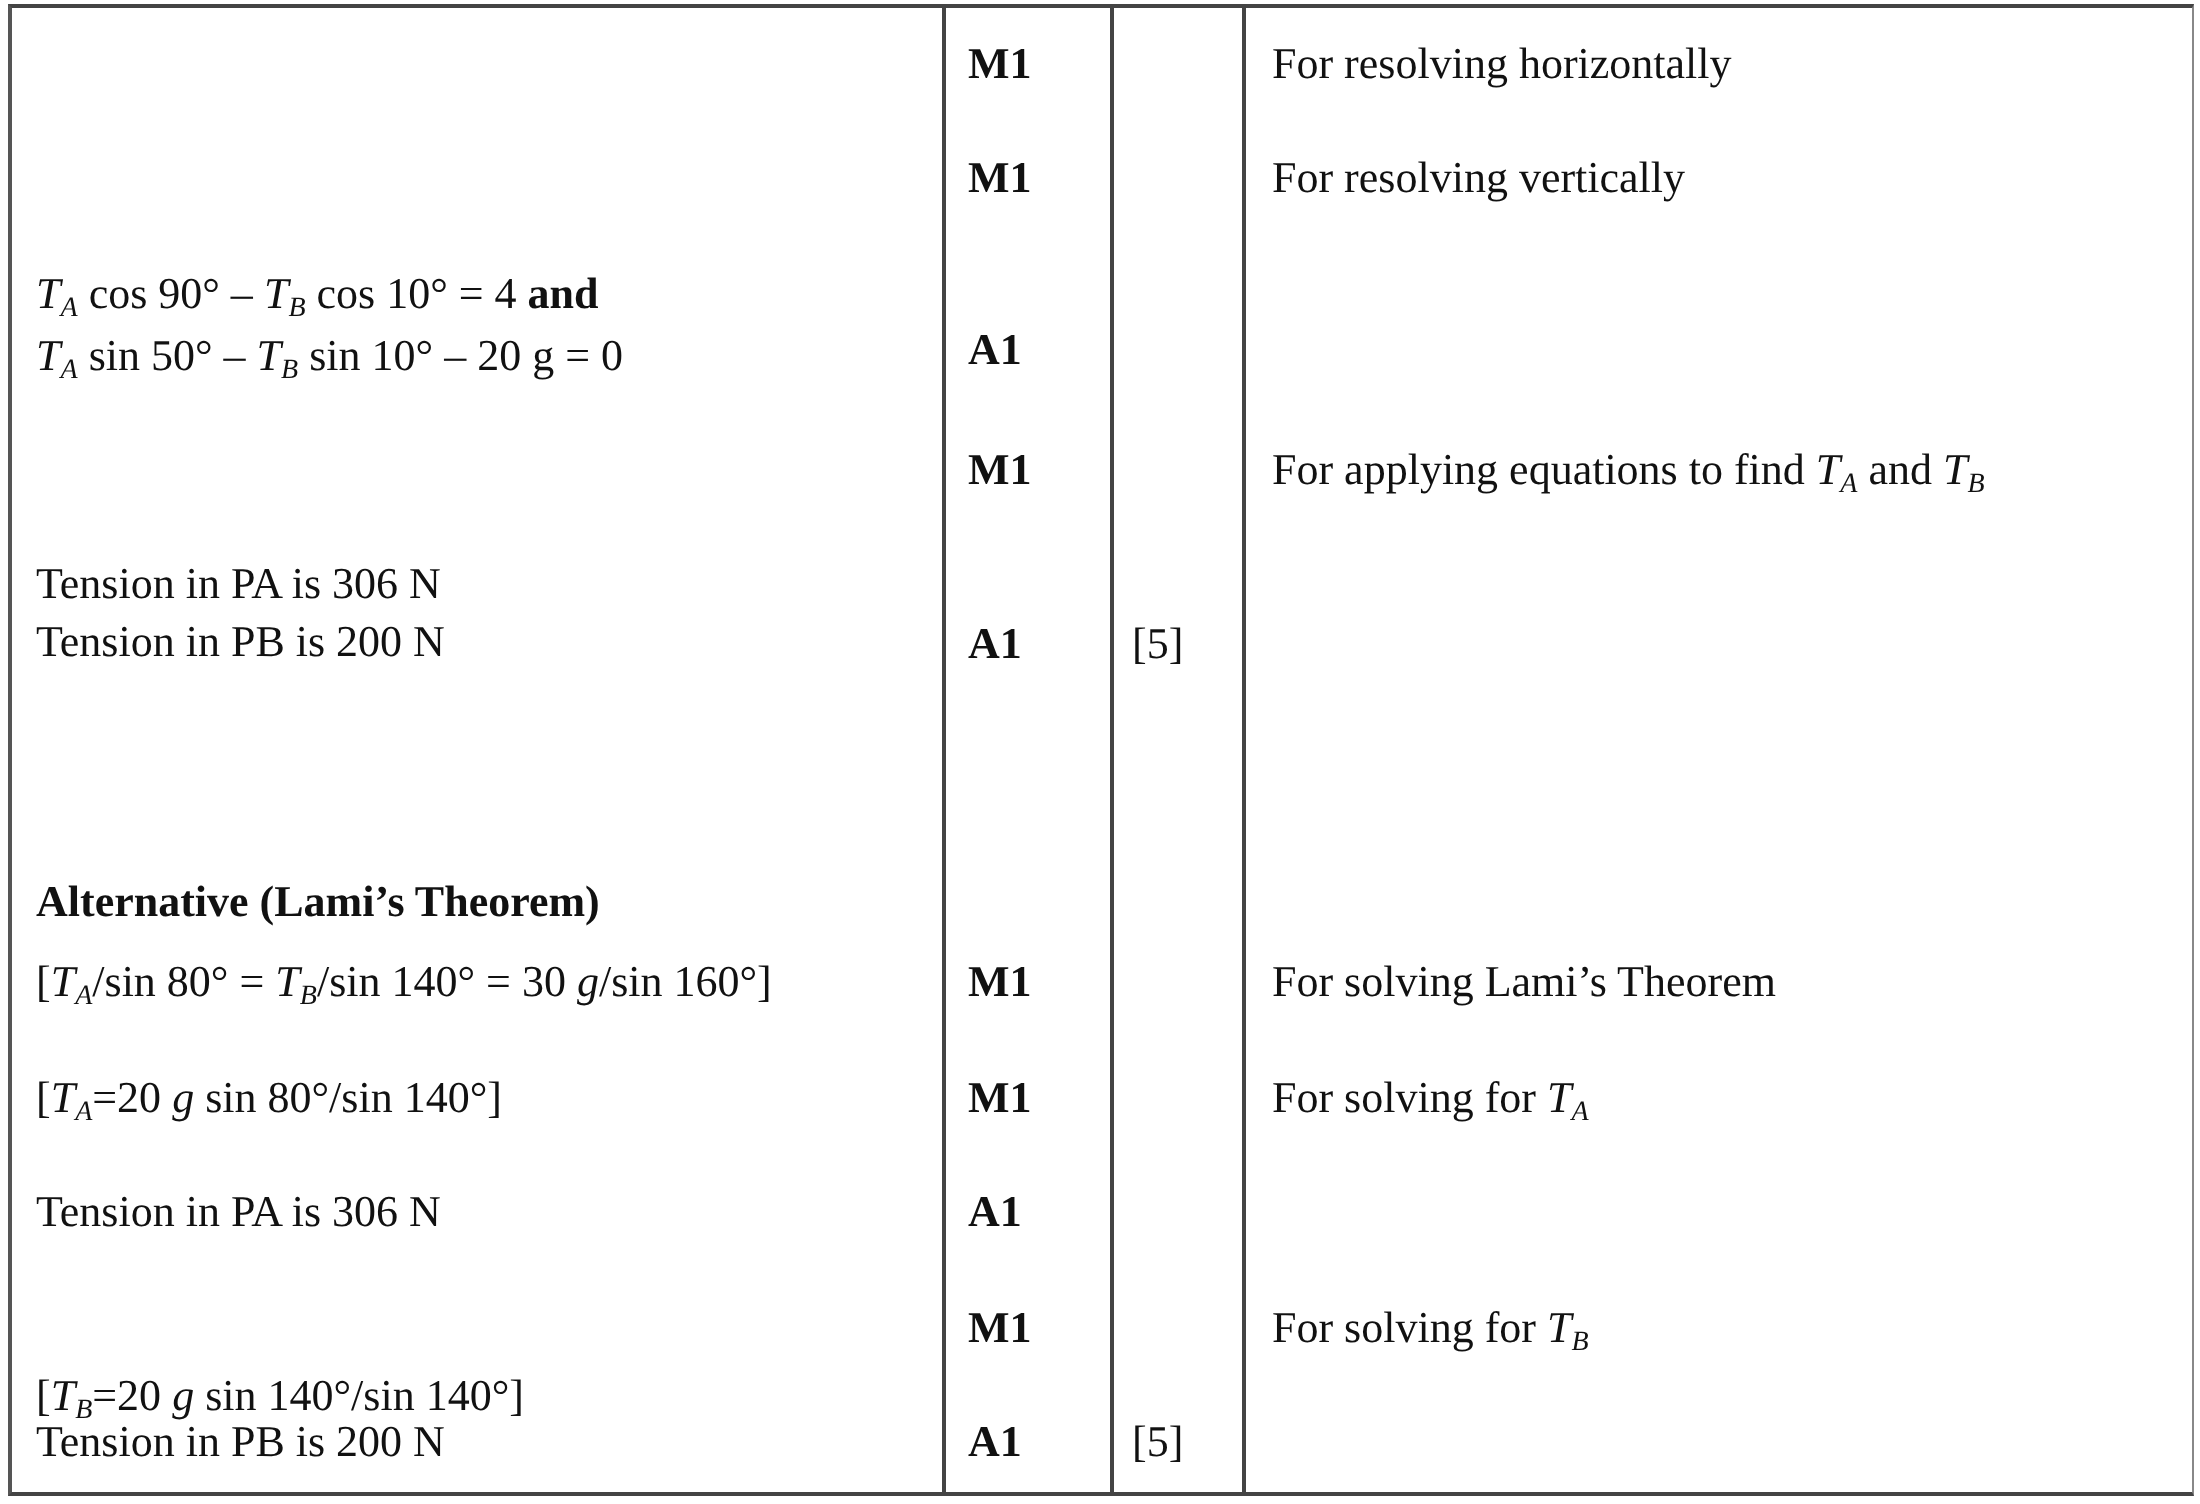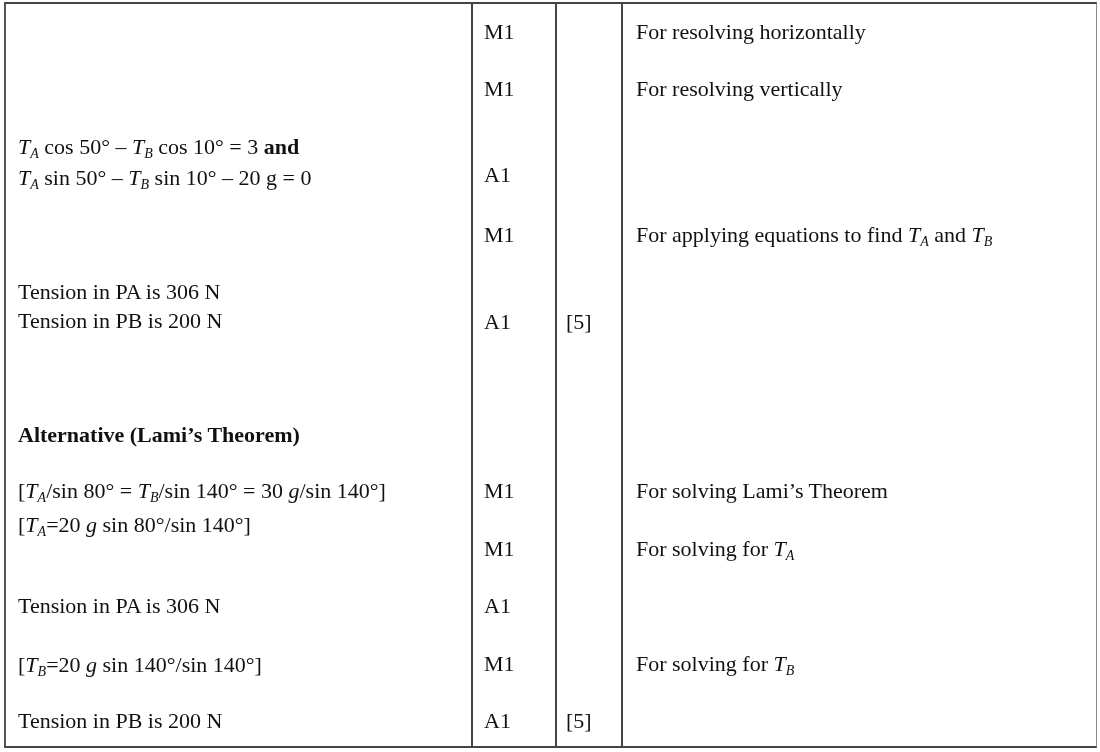--- a/index.html
+++ b/index.html
@@ -34,21 +34,21 @@
       width: 1.5px;
       background: #444;
     }
     .cell {
       position: absolute;
       font-size: 22px;
       line-height: 30px;
       white-space: nowrap;
     }
     .c1 { left: 18px; }
-    .c2 { left: 484px; font-weight: normal; }
+    .c2 { left: 484px; font-weight: bold; }
     .c3 { left: 566px; }
     .c4 { left: 636px; text-align: right; }
     .bold { font-weight: bold; }
     i { font-style: italic; }
     sub { font-size: 14px; vertical-align: -4px; line-height: 0; font-style: italic; }
   </style>
 </head>
 <body>
 
 <div class="frame"></div>
@@ -56,57 +56,57 @@
 <div class="vline" style="left:555px"></div>
 <div class="vline" style="left:621px"></div>
 
 <div class="cell c2" style="top:17px">M1</div>
 <div class="cell c4" style="top:17px">For resolving horizontally</div>
 
 <div class="cell c2" style="top:74px">M1</div>
 <div class="cell c4" style="top:74px">For resolving vertically</div>
 
 <div class="cell c1" style="top:132px">
-  <i>T</i><sub>A</sub><span> cos 50° – </span><i>T</i><sub>B</sub><span> cos 10° = 3 </span><span class="bold">and</span>
+  <i>T</i><sub>A</sub><span> cos 90° – </span><i>T</i><sub>B</sub><span> cos 10° = 4 </span><span class="bold">and</span>
 </div>
 <div class="cell c1" style="top:163px">
   <i>T</i><sub>A</sub><span> sin 50° – </span><i>T</i><sub>B</sub><span> sin 10° – 20 g = 0</span>
 </div>
 <div class="cell c2" style="top:160px">A1</div>
 
 <div class="cell c2" style="top:220px">M1</div>
 <div class="cell c4" style="top:220px">
   <span>For applying equations to find </span><i>T</i><sub>A</sub><span> and </span><i>T</i><sub>B</sub>
 </div>
 
 <div class="cell c1" style="top:277px">Tension in PA is 306 N</div>
 <div class="cell c1" style="top:306px">Tension in PB is 200 N</div>
 <div class="cell c2" style="top:307px">A1</div>
 <div class="cell c3" style="top:307px">[5]</div>
 
-<div class="cell c1 bold" style="top:420px">Alternative (Lami’s Theorem)</div>
+<div class="cell c1 bold" style="top:436px">Alternative (Lami’s Theorem)</div>
 
 <div class="cell c1" style="top:476px">
-  <span>[</span><i>T</i><sub>A</sub><span>/sin 80° = </span><i>T</i><sub>B</sub><span>/sin 140° = 30 </span><i>g</i><span>/sin 140°]</span>
+  <span>[</span><i>T</i><sub>A</sub><span>/sin 80° = </span><i>T</i><sub>B</sub><span>/sin 140° = 30 </span><i>g</i><span>/sin 160°]</span>
 </div>
 <div class="cell c2" style="top:476px">M1</div>
 <div class="cell c4" style="top:476px">For solving Lami’s Theorem</div>
 
-<div class="cell c1" style="top:510px">
+<div class="cell c1" style="top:534px">
   <span>[</span><i>T</i><sub>A</sub><span>=20 </span><i>g</i><span> sin 80°/sin 140°]</span>
 </div>
 <div class="cell c2" style="top:534px">M1</div>
 <div class="cell c4" style="top:534px">
   <span>For solving for </span><i>T</i><sub>A</sub>
 </div>
 
 <div class="cell c1" style="top:591px">Tension in PA is 306 N</div>
 <div class="cell c2" style="top:591px">A1</div>
 
-<div class="cell c1" style="top:650px">
+<div class="cell c1" style="top:683px">
   <span>[</span><i>T</i><sub>B</sub><span>=20 </span><i>g</i><span> sin 140°/sin 140°]</span>
 </div>
 <div class="cell c2" style="top:649px">M1</div>
 <div class="cell c4" style="top:649px">
   <span>For solving for </span><i>T</i><sub>B</sub>
 </div>
 
 <div class="cell c1" style="top:706px">Tension in PB is 200 N</div>
 <div class="cell c2" style="top:706px">A1</div>
 <div class="cell c3" style="top:706px">[5]</div>

